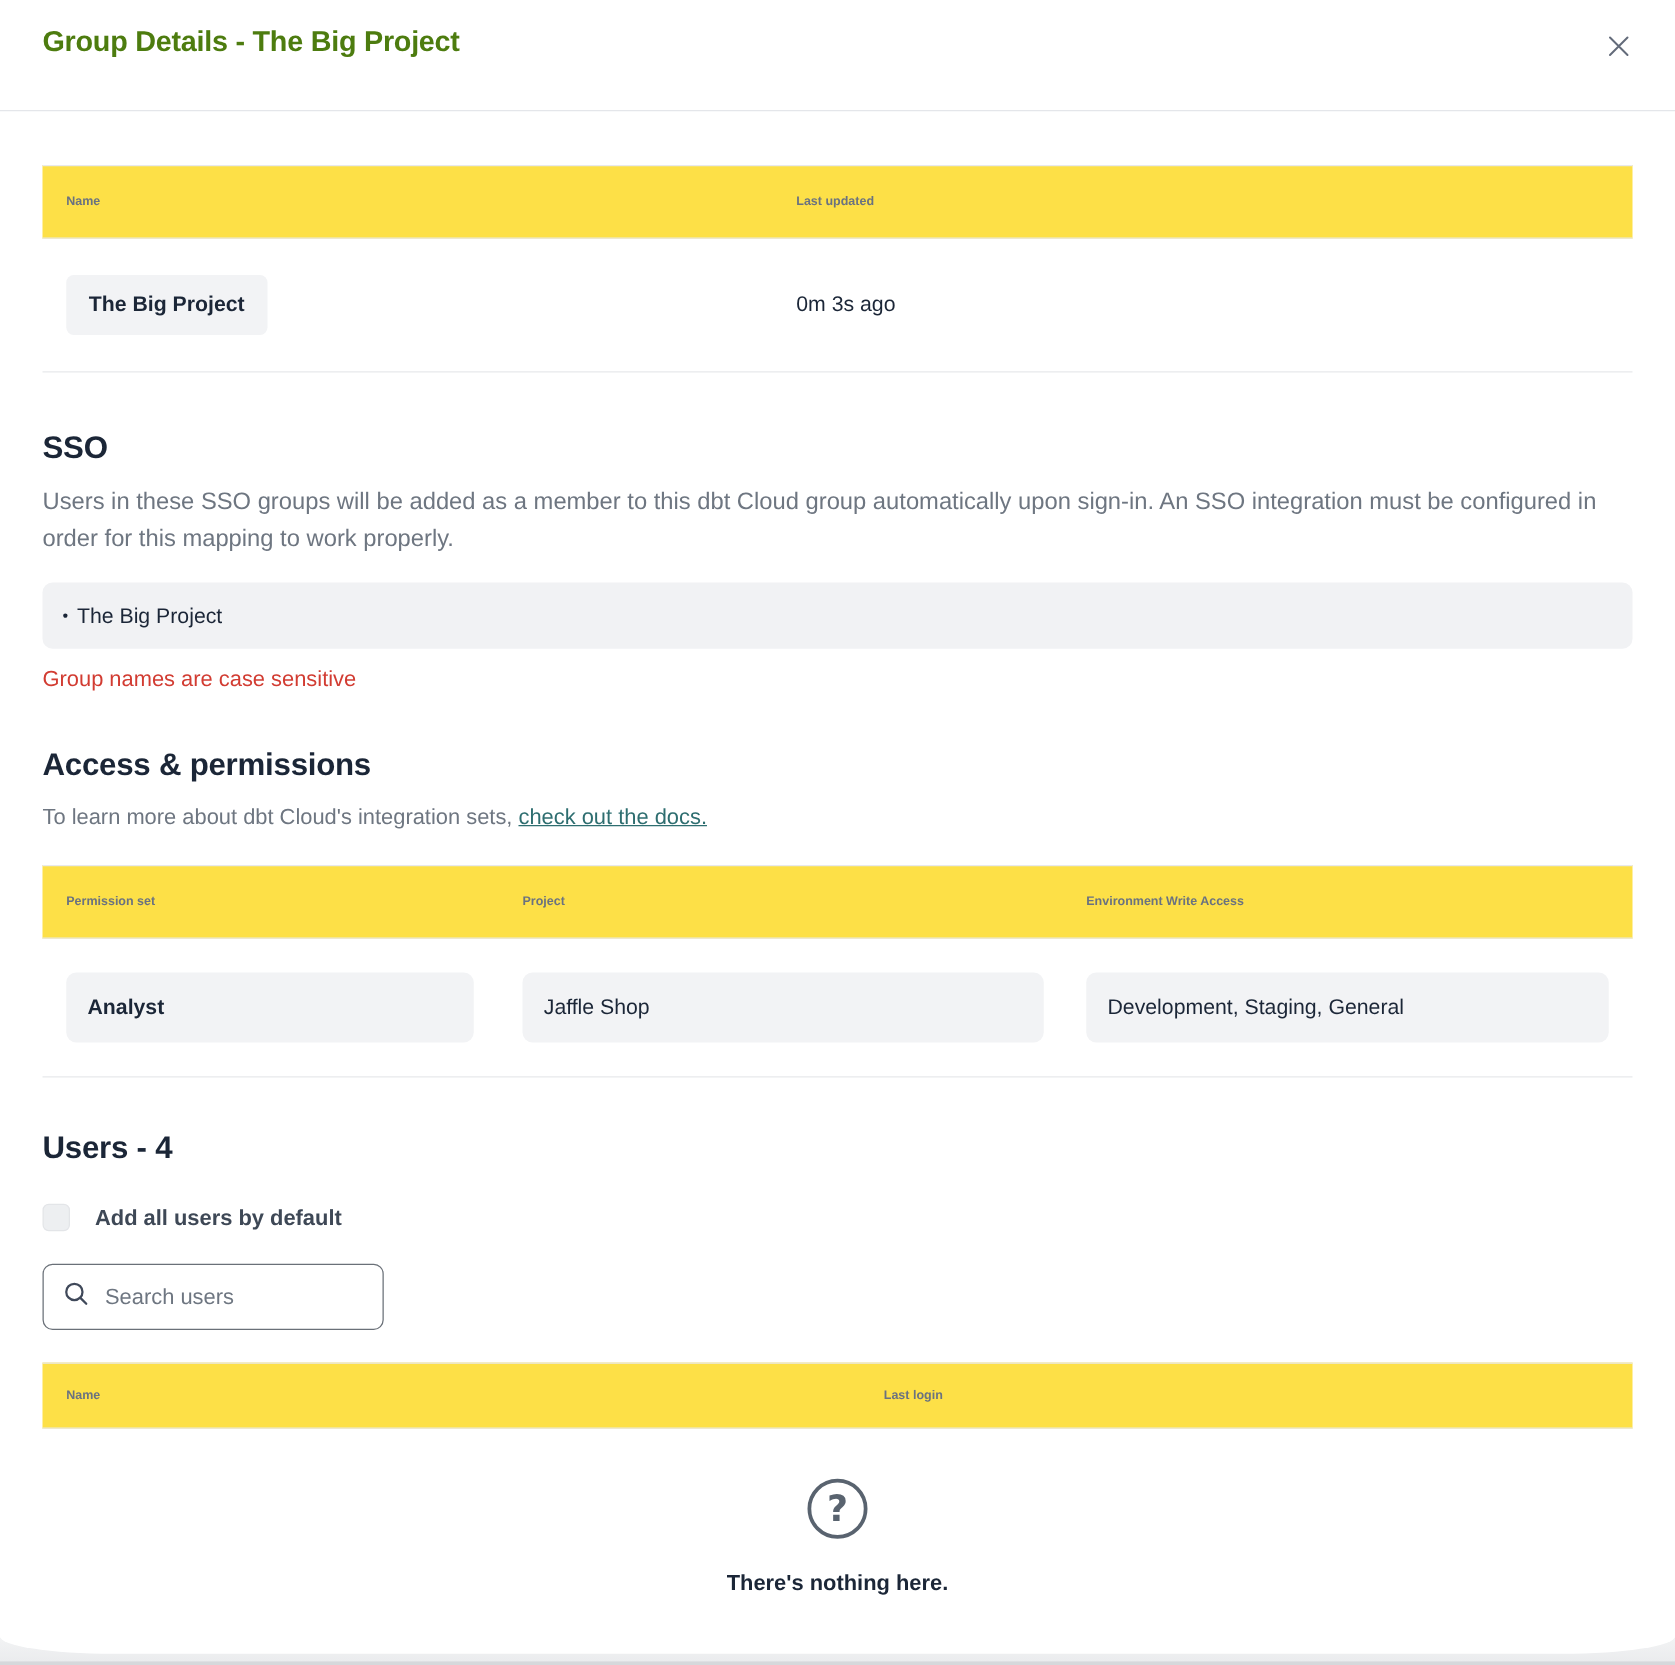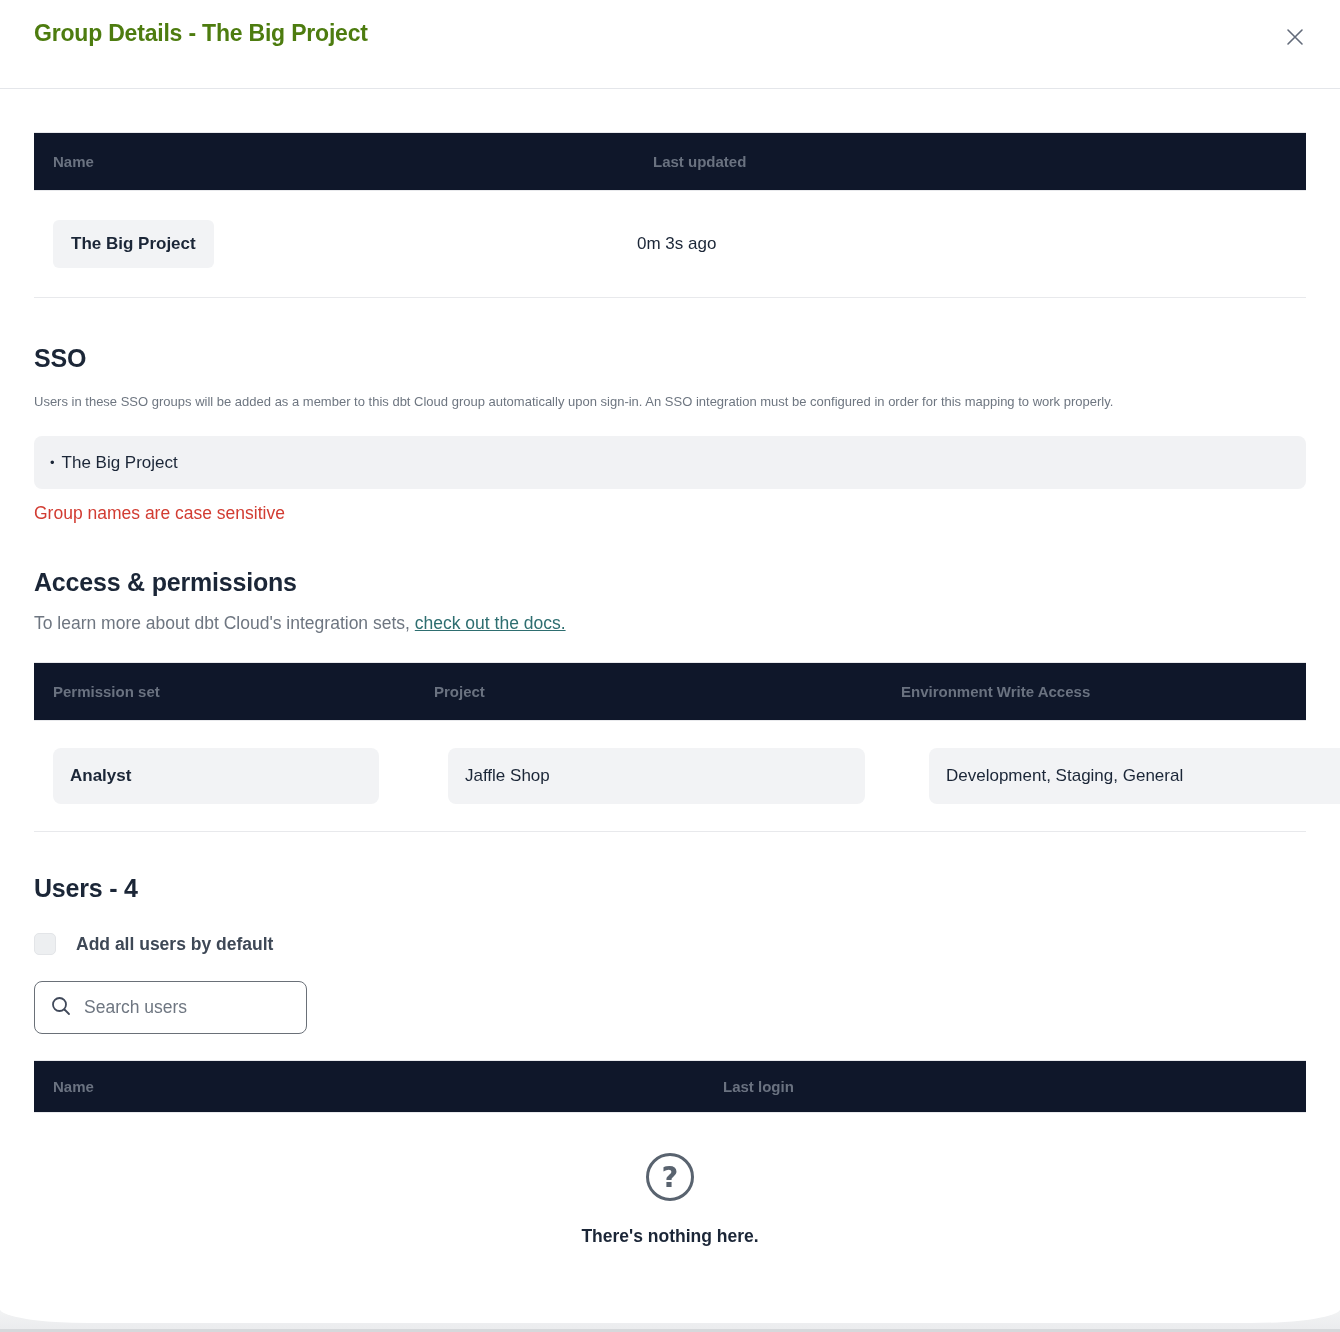--- a/index.html
+++ b/index.html
@@ -38,29 +38,28 @@
     cursor: pointer;
     padding: 4px;
     line-height: 0;
   }
 
   .content { padding: 0 34px; }
 
   
   .tbl { width: 100%; }
   .tbl-head {
-    background: #0f172a;
+    background: #fde047;
     border-top: 1px solid #e8e9ec;
     border-bottom: 1px solid #e8e9ec;
     display: grid;
     align-items: center;
     color: #6a7280;
-    font-size: 15px;
-    font-weight: 700;
-    gap: 16px;
+    font-size: 10px;
+    font-weight: 700;
   }
   .tbl-head > div { padding-left: 19px; }
   .grid-2a { grid-template-columns: 584px 1fr; }
   .grid-2b { grid-template-columns: 654px 1fr; }
   .grid-3  { grid-template-columns: 365px 451px 1fr; }
 
   .tbl1 { margin-top: 43px; }
   .tbl1 .tbl-head { height: 59px; }
   .tbl1-row {
     display: grid;
@@ -84,21 +83,21 @@
   
   .section-heading {
     font-size: 25px;
     font-weight: 700;
     color: #1b2637;
     letter-spacing: -0.2px;
   }
   .sso-heading { margin-top: 46px; }
   .sso-desc {
     margin-top: 14px;
-    font-size: 13px;
+    font-size: 19px;
     line-height: 30px;
     color: #6e7681;
   }
   .sso-box {
     margin-top: 19px;
     height: 53px;
     background: #f1f2f4;
     border-radius: 8px;
     display: flex;
     align-items: center;
@@ -127,21 +126,20 @@
   }
 
   .tbl2 { margin-top: 28px; }
   .tbl2 .tbl-head { height: 59px; }
   .tbl2-row {
     display: grid;
     grid-template-columns: 365px 451px 1fr;
     align-items: center;
     padding: 27px 0;
     border-bottom: 1px solid #e8e9ec;
-    gap: 30px;
   }
   .tbl2-row > div { padding-left: 19px; }
   .cell-box {
     display: inline-flex;
     align-items: center;
     height: 56px;
     background: #f2f3f5;
     border-radius: 8px;
     padding: 0 17px;
     font-size: 17px;

